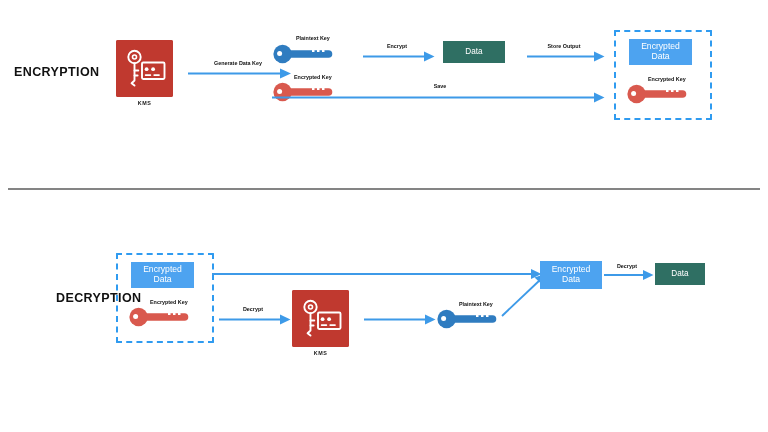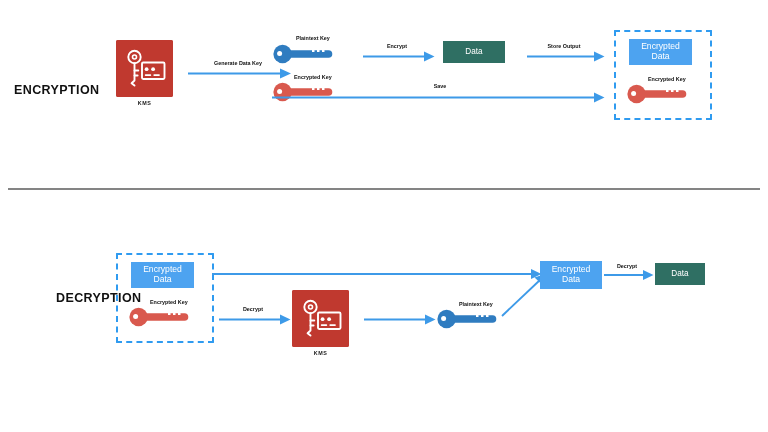--- a/index.html
+++ b/index.html
@@ -41,21 +41,21 @@
   
   .arrow{position:absolute;}
   .arrow-label{position:absolute;font-size:5.4px;font-weight:bold;color:#111;
     white-space:nowrap;text-align:center;}
 </style>
 </head>
 <body>
 
 <div class="stage">
 
-  <div class="section-title" style="left:14px;top:65px;margin-top:18px;">ENCRYPTION</div>
+  <div class="section-title" style="left:14px;top:65px;">ENCRYPTION</div>
 
   <div class="kms-wrap" style="left:116px;top:40px;">
     <svg class="kms-tile" viewBox="0 0 57 57">
       <rect x="0" y="0" width="57" height="57" fill="#c0392f"></rect>
       <g fill="none" stroke="#ffffff" stroke-width="1.9" stroke-linejoin="round" stroke-linecap="round">
         <circle cx="18.5" cy="17" r="6.2"></circle>
         <circle cx="18.5" cy="17" r="2.0" stroke-width="1.6"></circle>
         <path d="M18.5 23.2 L18.5 40.5 L15.6 43.3 L18.5 45.6"></path>
         <path d="M18.5 30.5 L22.3 30.5"></path>
         <path d="M18.5 35.5 L21.6 35.5"></path>

